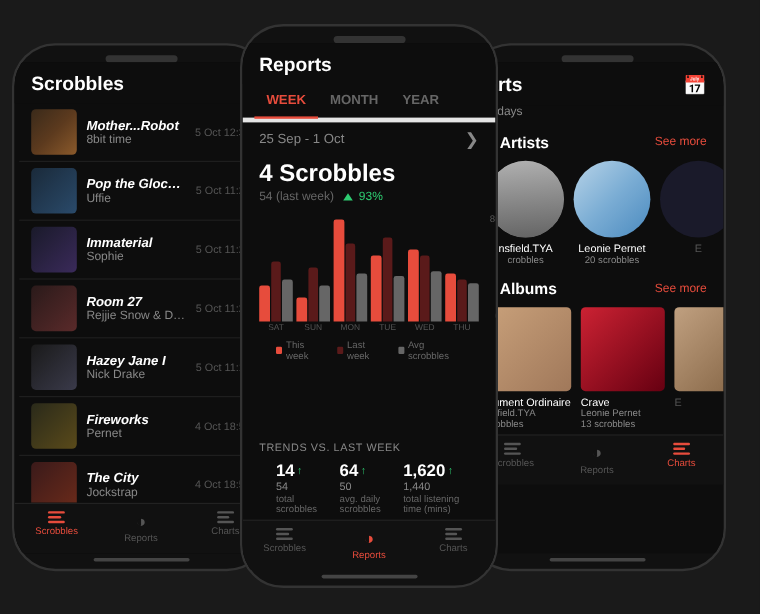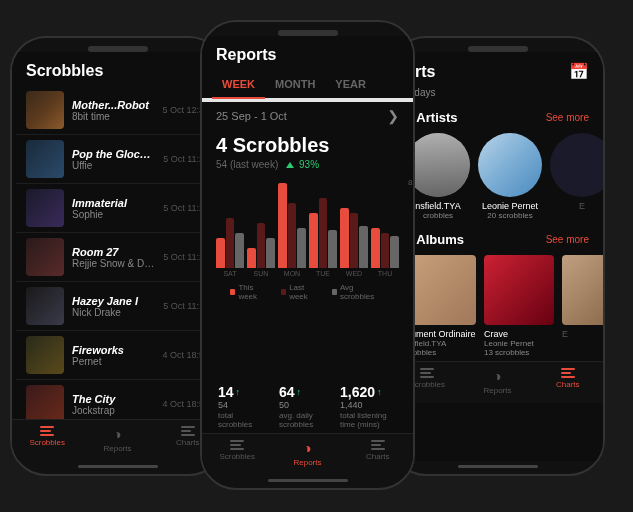--- a/index.html
+++ b/index.html
@@ -336,21 +336,21 @@
       padding: 4px 14px 2px;
       color: #888;
       font-size: 9px;
       text-transform: uppercase;
       letter-spacing: 0.5px;
     }
 
     .stats-grid {
       display: grid;
       grid-template-columns: 1fr 1fr 1fr;
-      padding: 4px 16px;
+      padding: 4px 28px;
       gap: 4px;
     }
     .stat-box {
       display: flex;
       flex-direction: column;
     }
     .stat-value {
       color: #fff;
       font-size: 14px;
       font-weight: 700;
@@ -698,20 +698,21 @@
           <div class="legend-item">
             <div class="legend-dot" style="background:#5a1a1a"></div>
             <span>Last week</span>
           </div>
           <div class="legend-item">
             <div class="legend-dot" style="background:#666"></div>
             <span>Avg scrobbles</span>
           </div>
         </div>
       </div>
+      <div class="section-label">Trends vs. last week</div>
       <div class="stats-grid">
         <div class="stat-box">
           <div class="stat-value">
             <span>14</span>
             <span class="trend-up">↑</span>
           </div>
           <div class="stat-value-sub">54</div>
           <div class="stat-label">total<br>scrobbles</div>
         </div>
         <div class="stat-box">

